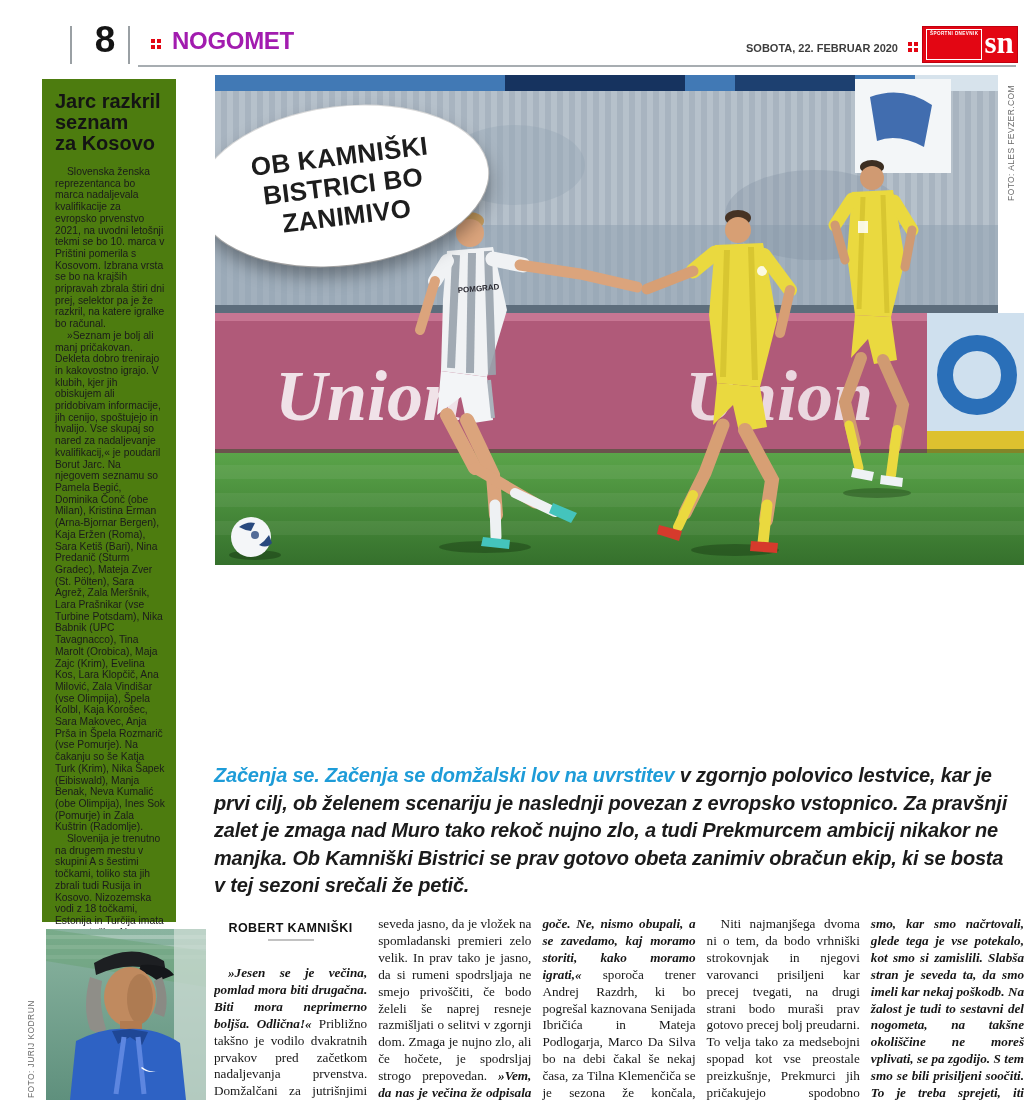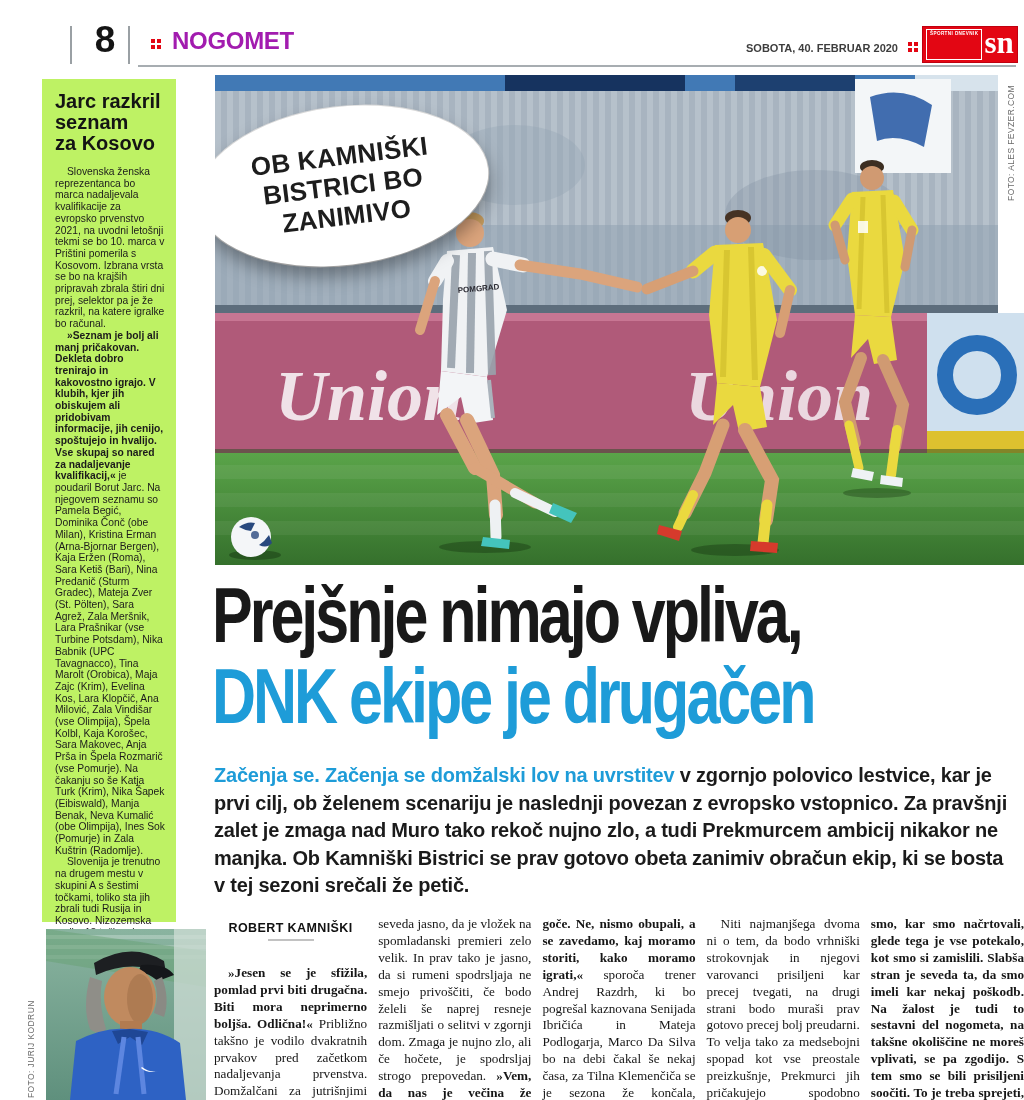--- a/index.html
+++ b/index.html
@@ -21,27 +21,27 @@
         display:flex;align-items:stretch;box-shadow:0 0 0 1px #c00010 inset;}
   .logo-left{margin:3px 0 3px 4px;border:1.5px solid #fff;padding:1px 3px;display:flex;
              flex-direction:column;justify-content:space-between;gap:28px;}
   .logo-tagline{font-size:4.6px;font-weight:700;color:#fff;letter-spacing:.4px;white-space:nowrap;}
   .logo-name{font-size:13.5px;font-weight:800;font-style:italic;color:#fff;letter-spacing:.3px;line-height:14px;}
   .logo-suffix{font-family:"Liberation Serif",serif;font-weight:700;font-size:31px;color:#fff;
                line-height:33px;padding:0 13px 0 2px;}
   .header-rule{position:absolute;left:138px;right:8px;top:65px;height:2px;background:#a7adb1;}
 
   
-  .sidebar{position:absolute;left:42px;top:79px;width:134px;height:843px;background:#bef264;
+  .sidebar{position:absolute;left:42px;top:79px;width:134px;height:843px;background:#4d7c0f;
            box-sizing:border-box;padding:12px 11px 8px 13px;}
   .sidebar h2{margin:0 0 12px;font-size:20px;line-height:21px;font-weight:800;color:#141414;
               white-space:pre-line;}
   .sidebar p{margin:0;font-size:10.3px;line-height:11.7px;color:#1b1b1b;text-indent:12px;
              text-align:left;}
-  .sidebar p b{font-weight:700;}
+  .sidebar p b{font-weight:400;}
 
   .coach-photo{position:absolute;left:46px;top:929px;width:160px;height:171px;overflow:hidden;}
   .credit-left{position:absolute;left:26px;top:930px;height:168px;writing-mode:vertical-rl;
                transform:rotate(180deg);font-size:8.5px;color:#6a6a6a;letter-spacing:.4px;}
 
   
   .photo{position:absolute;left:215px;top:75px;width:809px;height:490px;overflow:hidden;background:#9fadb9;}
   .badge{position:absolute;left:-18px;top:32px;width:292px;height:158px;background:#fff;
          border-radius:50%;transform:rotate(-7deg);z-index:3;display:flex;align-items:center;
          justify-content:center;text-align:center;box-shadow:0 10px 18px rgba(0,0,0,.35),0 0 0 1px #e2e2e2;}
@@ -54,54 +54,54 @@
 
   
   .headline{position:absolute;left:212px;top:577px;width:812px;}
   .hl{font-size:61px;line-height:61px;font-weight:700;letter-spacing:-3px;white-space:nowrap;
       transform:scaleY(1.27);transform-origin:left top;}
   .hl1{color:#191919;}
   .hl2{color:#1e9cd8;margin-top:20px;}
 
   
   .lead{position:absolute;left:214px;top:762px;width:804px;font-size:20px;line-height:27.5px;
-        font-weight:700;color:#1b1b1b;letter-spacing:-.2px;}
+        font-weight:700;font-style:italic;color:#1b1b1b;letter-spacing:-.2px;}
   .lead .blue{color:#1e9cd8;}
 
   
   .cols{position:absolute;left:214px;top:916px;width:810px;height:184px;display:flex;gap:11px;
         overflow:hidden;}
   .col{flex:1;min-width:0;}
   .byline{text-align:center;font-weight:800;font-size:12.5px;letter-spacing:.4px;color:#111;
           padding-top:5px;}
   .byline-rule{width:46px;height:2px;background:#c2c2c2;margin:4px auto 0;}
   .body-serif{font-family:"Liberation Serif",serif;font-size:13.2px;line-height:16.9px;
               text-align:justify;color:#161616;margin:0;}
-  .body-serif b{font-weight:700;}
+  .body-serif b{font-weight:700;font-style:italic;}
   .col1-p{margin-top:24px;text-indent:14px;}
   .indent{text-indent:14px;}
   .subhead{font-size:17px;font-weight:800;color:#1e9cd8;letter-spacing:-.2px;margin:0 0 7px;}
 </style>
 </head>
 <body>
 
 <div class="page">
 
   <div>
     <div class="vbar vbar1"></div>
     <div class="page-num">8</div>
     <div class="vbar vbar2"></div>
     <span class="squares sq1">
         <i></i>
         <i></i>
         <i></i>
         <i></i>
       </span>
     <div class="section-label">NOGOMET</div>
-    <div class="date-label">SOBOTA, 40. FEBRUAR 2020</div>
+    <div class="date-label">SOBOTA, 22. FEBRUAR 2020</div>
     <span class="squares sq2">
         <i></i>
         <i></i>
         <i></i>
         <i></i>
       </span>
     <div class="logo">
       <div class="logo-left">
         <span class="logo-tagline">ŠPORTNI DNEVNIK</span>
         <span class="logo-name">EKIPA</span>
@@ -274,34 +274,30 @@
     </div>
 
     
     <div class="badge">
       <div class="badge-text">OB KAMNIŠKI
 BISTRICI BO
 ZANIMIVO</div>
     </div>
   </div>
 
-  <div class="headline">
-    <div class="hl hl1">Prejšnje nimajo vpliva,</div>
-    <div class="hl hl2">DNK ekipe je drugačen</div>
-  </div>
 
   <div class="lead">
     <span class="blue">Začenja se. Začenja se domžalski lov na uvrstitev</span><span> v zgornjo polovico lestvice, kar je prvi cilj, ob želenem scenariju je naslednji povezan z evropsko vstopnico. Za pravšnji zalet je zmaga nad Muro tako rekoč nujno zlo, a tudi Prekmurcem ambicij nikakor ne manjka. Ob Kamniški Bistrici se prav gotovo obeta zanimiv obračun ekip, ki se bosta v tej sezoni srečali že petič.</span>
   </div>
 
   <div class="cols">
     <div class="col">
       <div class="byline">ROBERT KAMNIŠKI</div>
       <div class="byline-rule"></div>
-      <p class="body-serif col1-p"><b>»Jesen se je sfižila, pomlad prvi biti drugačna. Biti mora neprimerno boljša. Odlična!«</b><span> Približno takšno je vodilo dvakratnih prvakov pred začetkom nadaljevanja prvenstva. Domžalčani za jutrišnjimi tekmeci, ki so na lestvici mesto pred njimi, zaostajajo za osem točk, zato je</span></p>
+      <p class="body-serif col1-p"><b>»Jesen se je večina, pomlad mora biti drugačna. Biti mora neprimerno boljša. Odlična!«</b><span> Približno takšno je vodilo dvakratnih prvakov pred začetkom nadaljevanja prvenstva. Domžalčani za jutrišnjimi tekmeci, ki so na lestvici mesto pred njimi, zaostajajo za osem točk, zato je</span></p>
     </div>
     <div class="col">
       <p class="body-serif"><span>seveda jasno, da je vložek na spomladanski premieri zelo velik. In prav tako je jasno, da si rumeni spodrsljaja ne smejo privoščiti, če bodo želeli še naprej resneje razmišljati o selitvi v zgornji dom. Zmaga je nujno zlo, ali če hočete, je spodrsljaj strogo prepovedan. </span><b>»Vem, da nas je večina že odpisala iz boja za Evropo, toda v nogometu je vse mo-</b></p>
     </div>
     <div class="col">
       <p class="body-serif"><b>goče. Ne, nismo obupali, a se zavedamo, kaj moramo storiti, kako moramo igrati,«</b><span> sporoča trener Andrej Razdrh, ki bo pogrešal kaznovana Senijada Ibričića in Mateja Podlogarja, Marco Da Silva bo na debi čakal še nekaj časa, za Tilna Klemenčiča se je sezona že končala, preglavice s poškodbo ima Sven Šoštarič Karič.</span></p>
     </div>
     <div class="col">
       <p class="body-serif indent"><span>Niti najmanjšega dvoma ni o tem, da bodo vrhniški strokovnjak in njegovi varovanci prisiljeni kar precej tvegati, na drugi strani bodo muraši prav gotovo precej bolj preudarni. To velja tako za medsebojni spopad kot vse preostale preizkušnje, Prekmurci jih pričakujejo spodobno pripravljeni. </span></p>
     </div>

